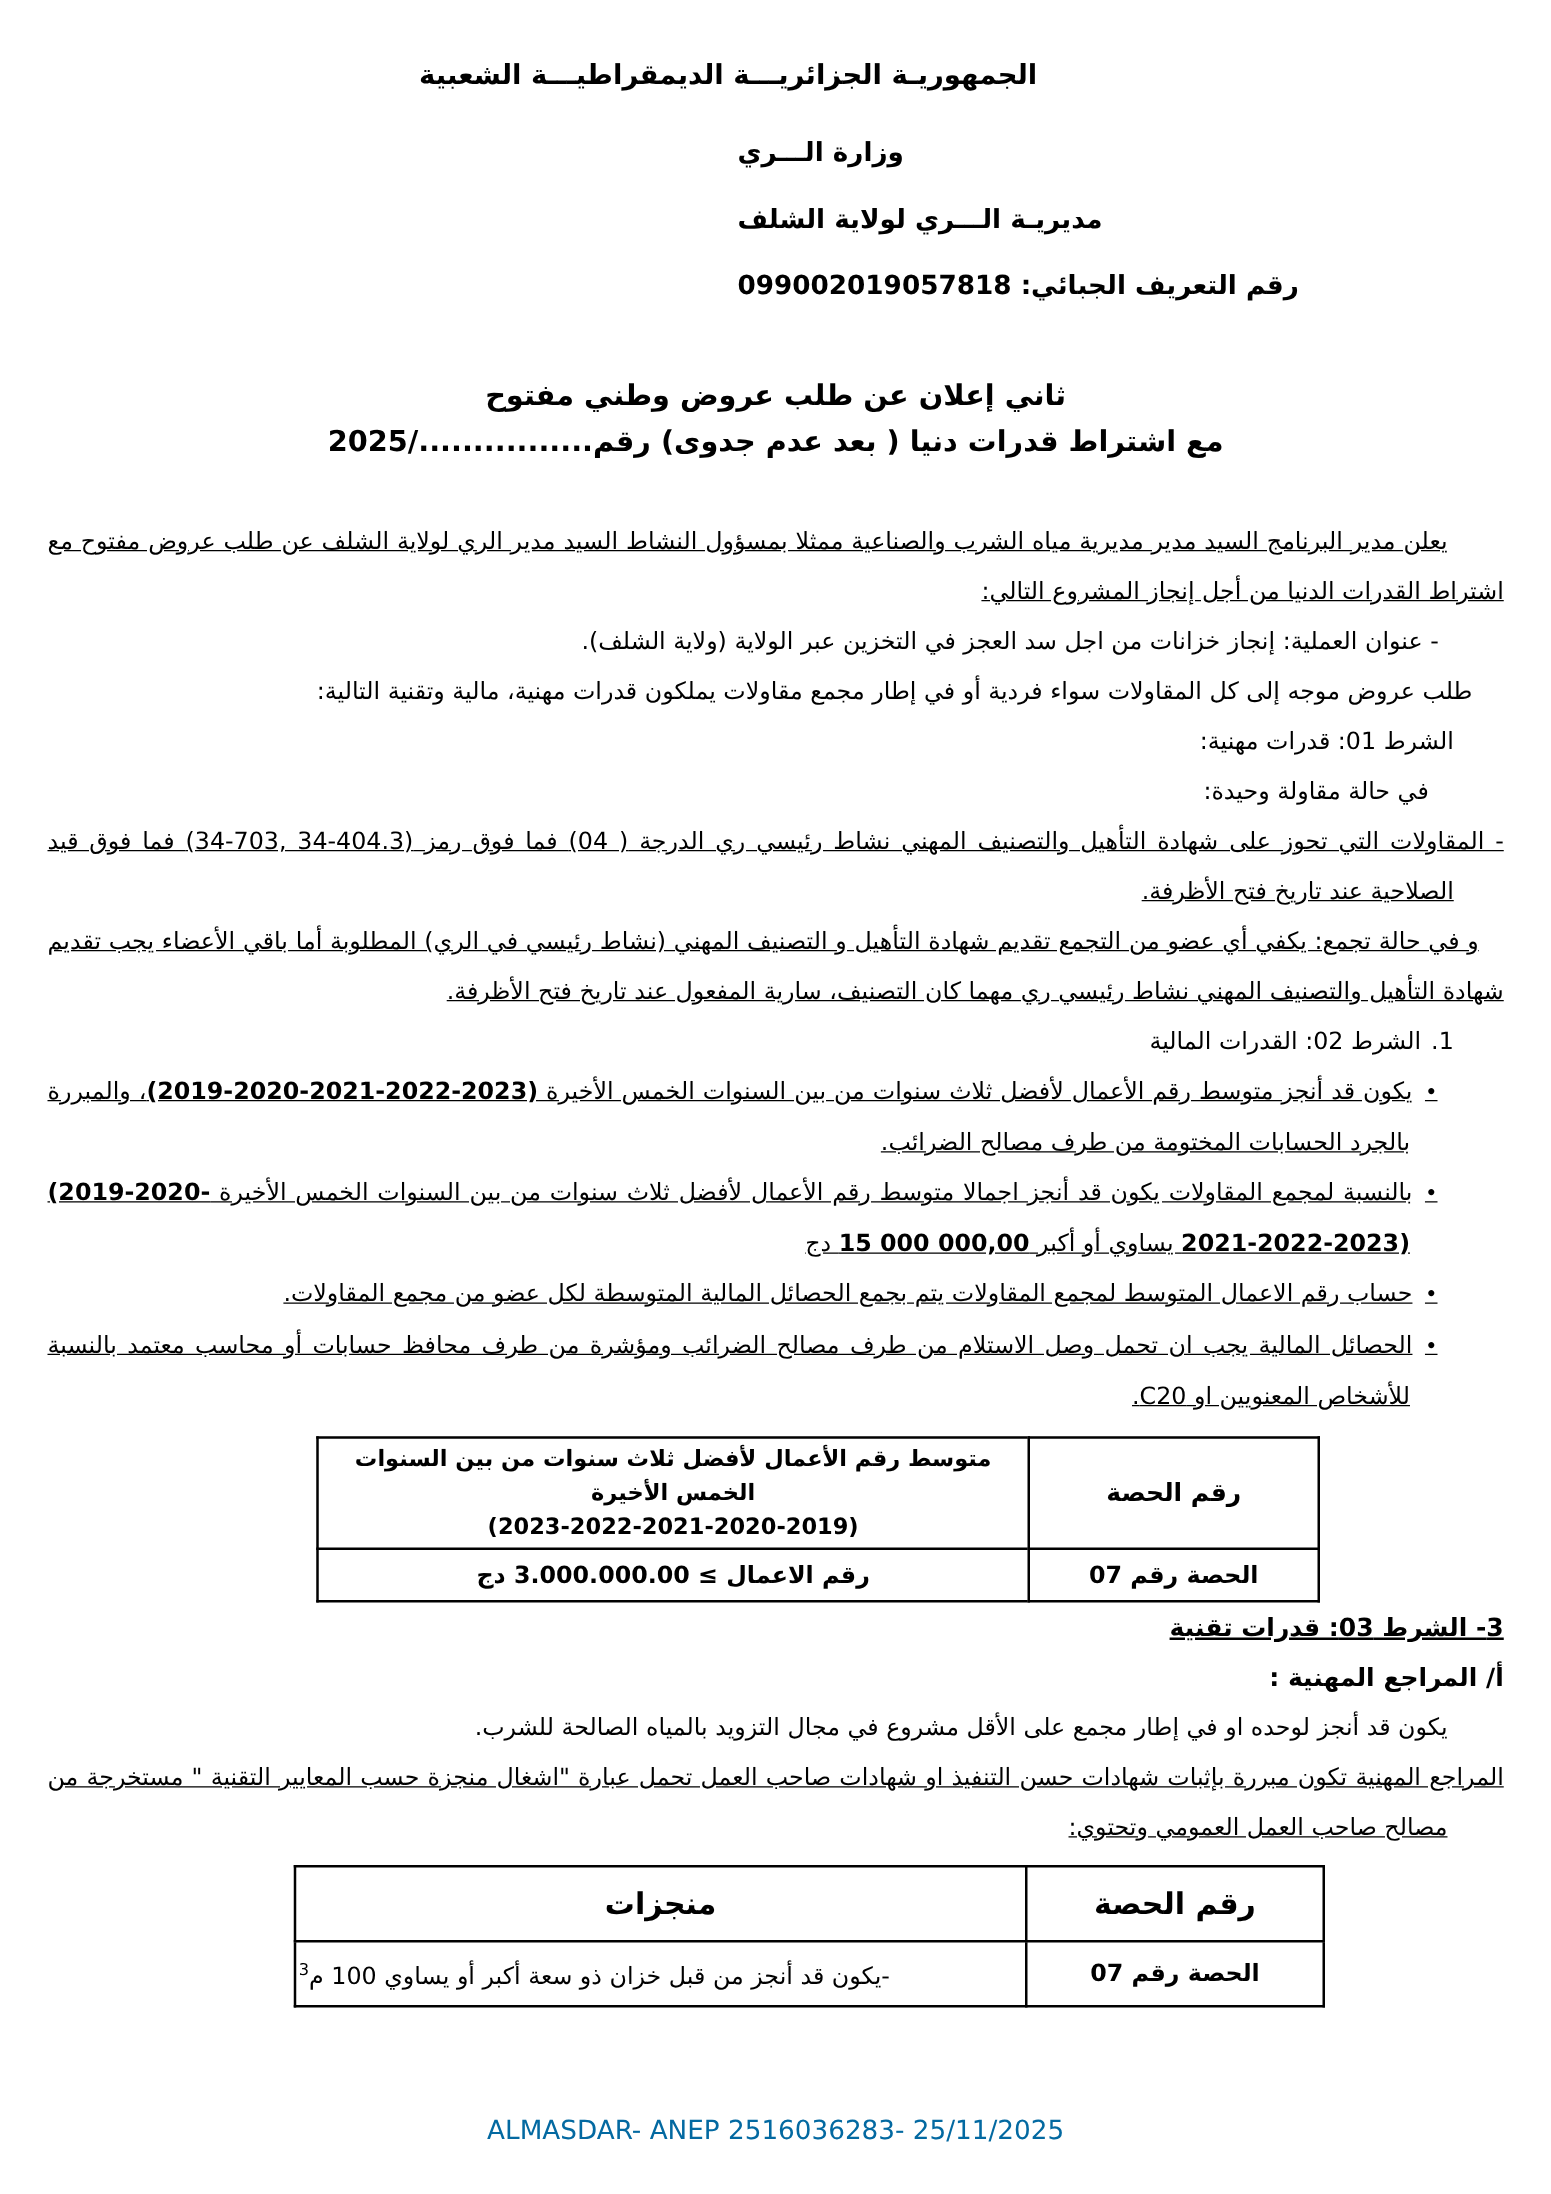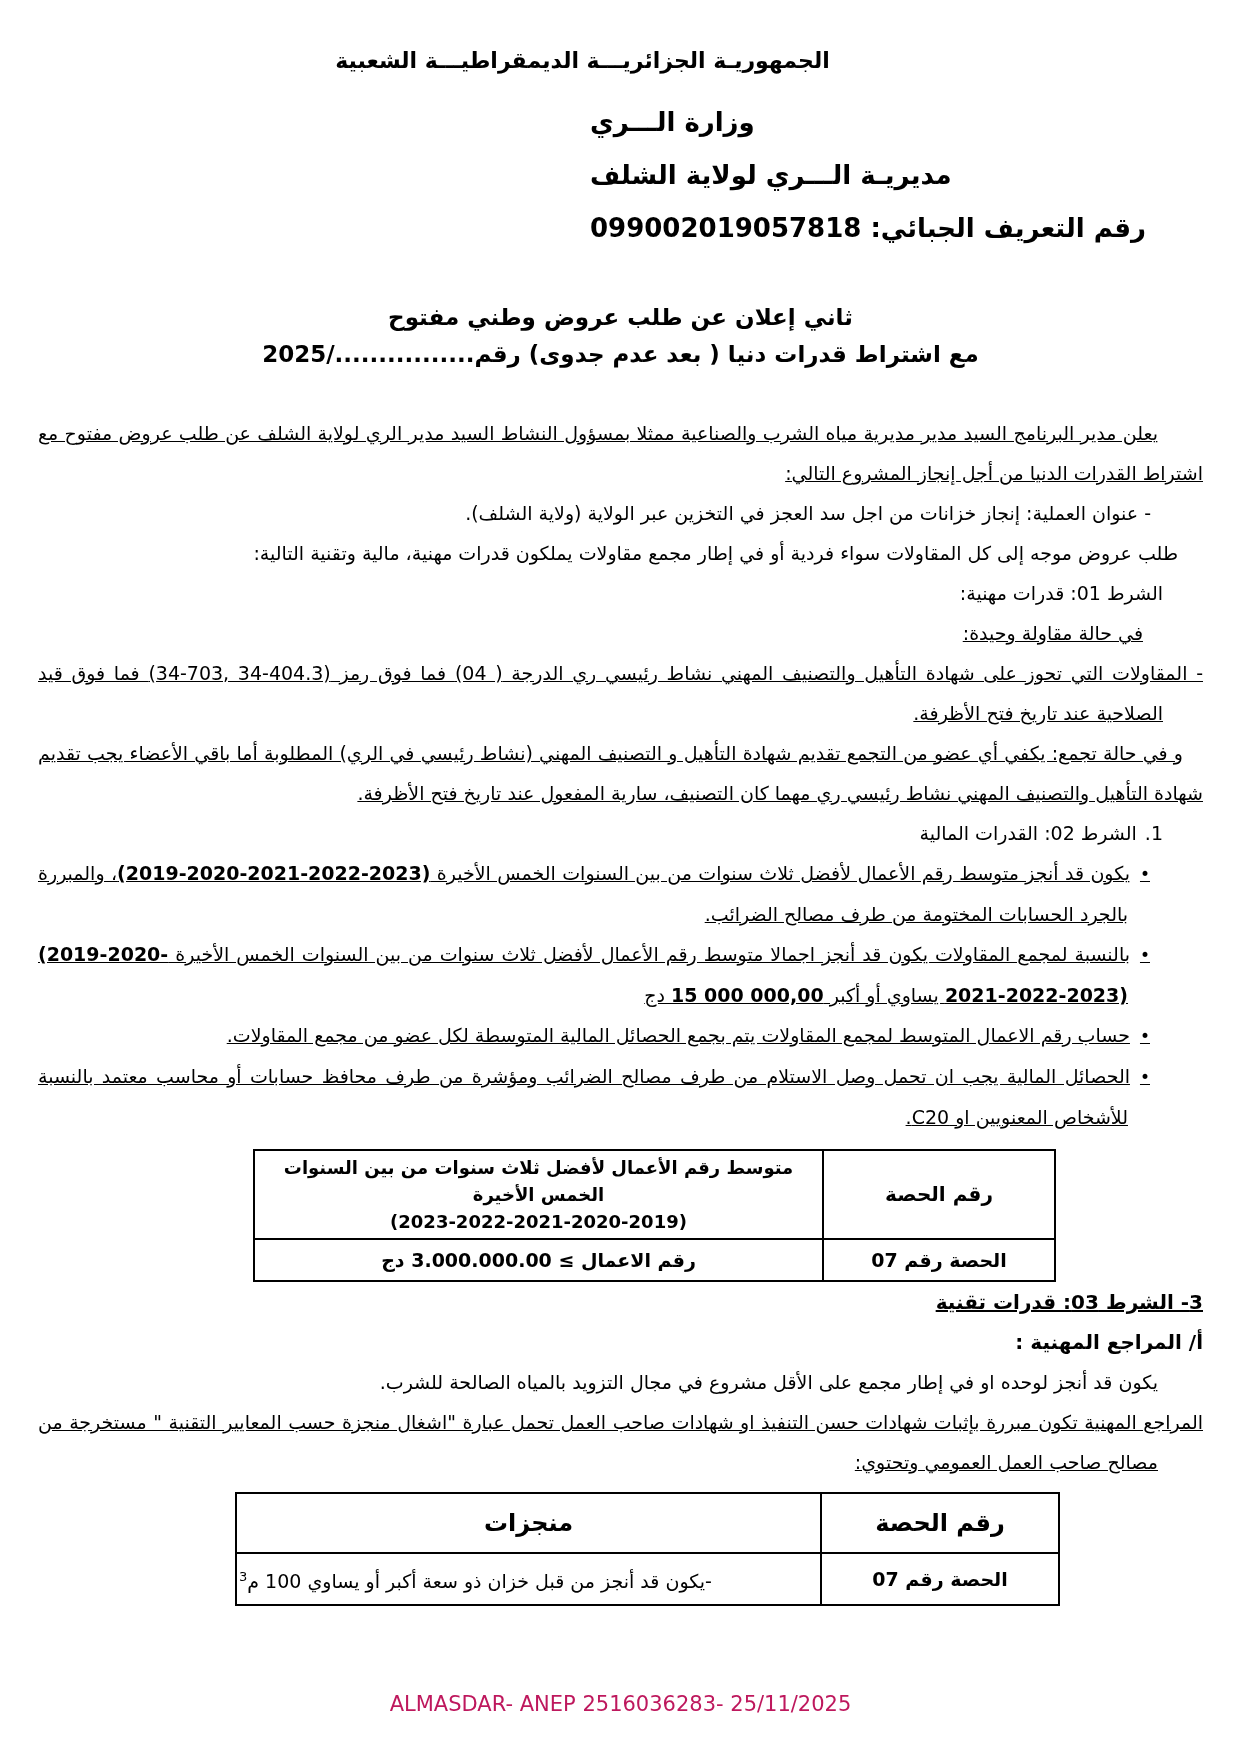--- a/index.html
+++ b/index.html
@@ -15,37 +15,37 @@
   .b { font-weight:bold; }
 
   .republic {
     font-size:22px; line-height:30px; font-weight:bold;
     text-align:center; margin-right:76px;
   }
   .org-block {
     margin-top:20px; margin-left:0;
     padding-left:552px; box-sizing:border-box;
     text-align:left;
-    font-size:26px; line-height:53px; font-weight:bold;
+    font-size:21px; line-height:53px; font-weight:bold;
   }
   .org-block > div { text-align:left; }
   .taxnum { letter-spacing:6px; }
 
   .titles { margin-top:44px; font-size:23px; line-height:37px; font-weight:bold; text-align:center; }
 
   .body-text { margin-top:40px; font-size:19px; line-height:40px; }
   .body-text p { margin:0; }
   .just { text-align:justify;text-decoration:underline; }
   .ind20 { text-indent:20px; }
   .ind25 { text-indent:25px; }
   .ind40 { text-indent:40px; }
   .ind44 { text-indent:44px; }
   .ind45 { text-indent:45px; }
   .ind52 { text-indent:52px; }
-  .ind60 { text-indent:60px;text-decoration:underline; }
+  .ind60 { text-indent:60px; }
   .hang40 { padding-right:40px; text-indent:-40px; }
   .hang45 { padding-right:45px; text-indent:-45px; }
   .bullet { padding-right:75px; text-indent:-22px; }
   .blt { margin-left:10px; font-size:17px; }
   .mt5 { margin-top:5px; }
   .num-marker { margin-left:8px; }
 
   table { border-collapse:collapse; font-size:19px; }
   th, td { border:2px solid #000; }
   .t1 { width:803px; margin:12px 147px 0 auto; }
@@ -62,21 +62,21 @@
 
   .sec3-title {
     margin-top:16px; font-size:20px; font-weight:bold;
     text-decoration:underline; line-height:40px;
   }
   .sub-a { margin-top:8px; font-size:20px; font-weight:bold; line-height:40px; }
 
   .footer {
     position:absolute; left:0; right:0; top:1692px;
     text-align:center; direction:ltr;
-    font-size:21px; color:#be185d;
+    font-size:21px; color:#0369a1;
     font-family:"DejaVu Sans", sans-serif;
   }
 </style>
 </head>
 <body>
 
 <div class="page">
 
   <div class="republic">الجمهوريـة الجزائريـــة الديمقراطيـــة الشعبية</div>
 

